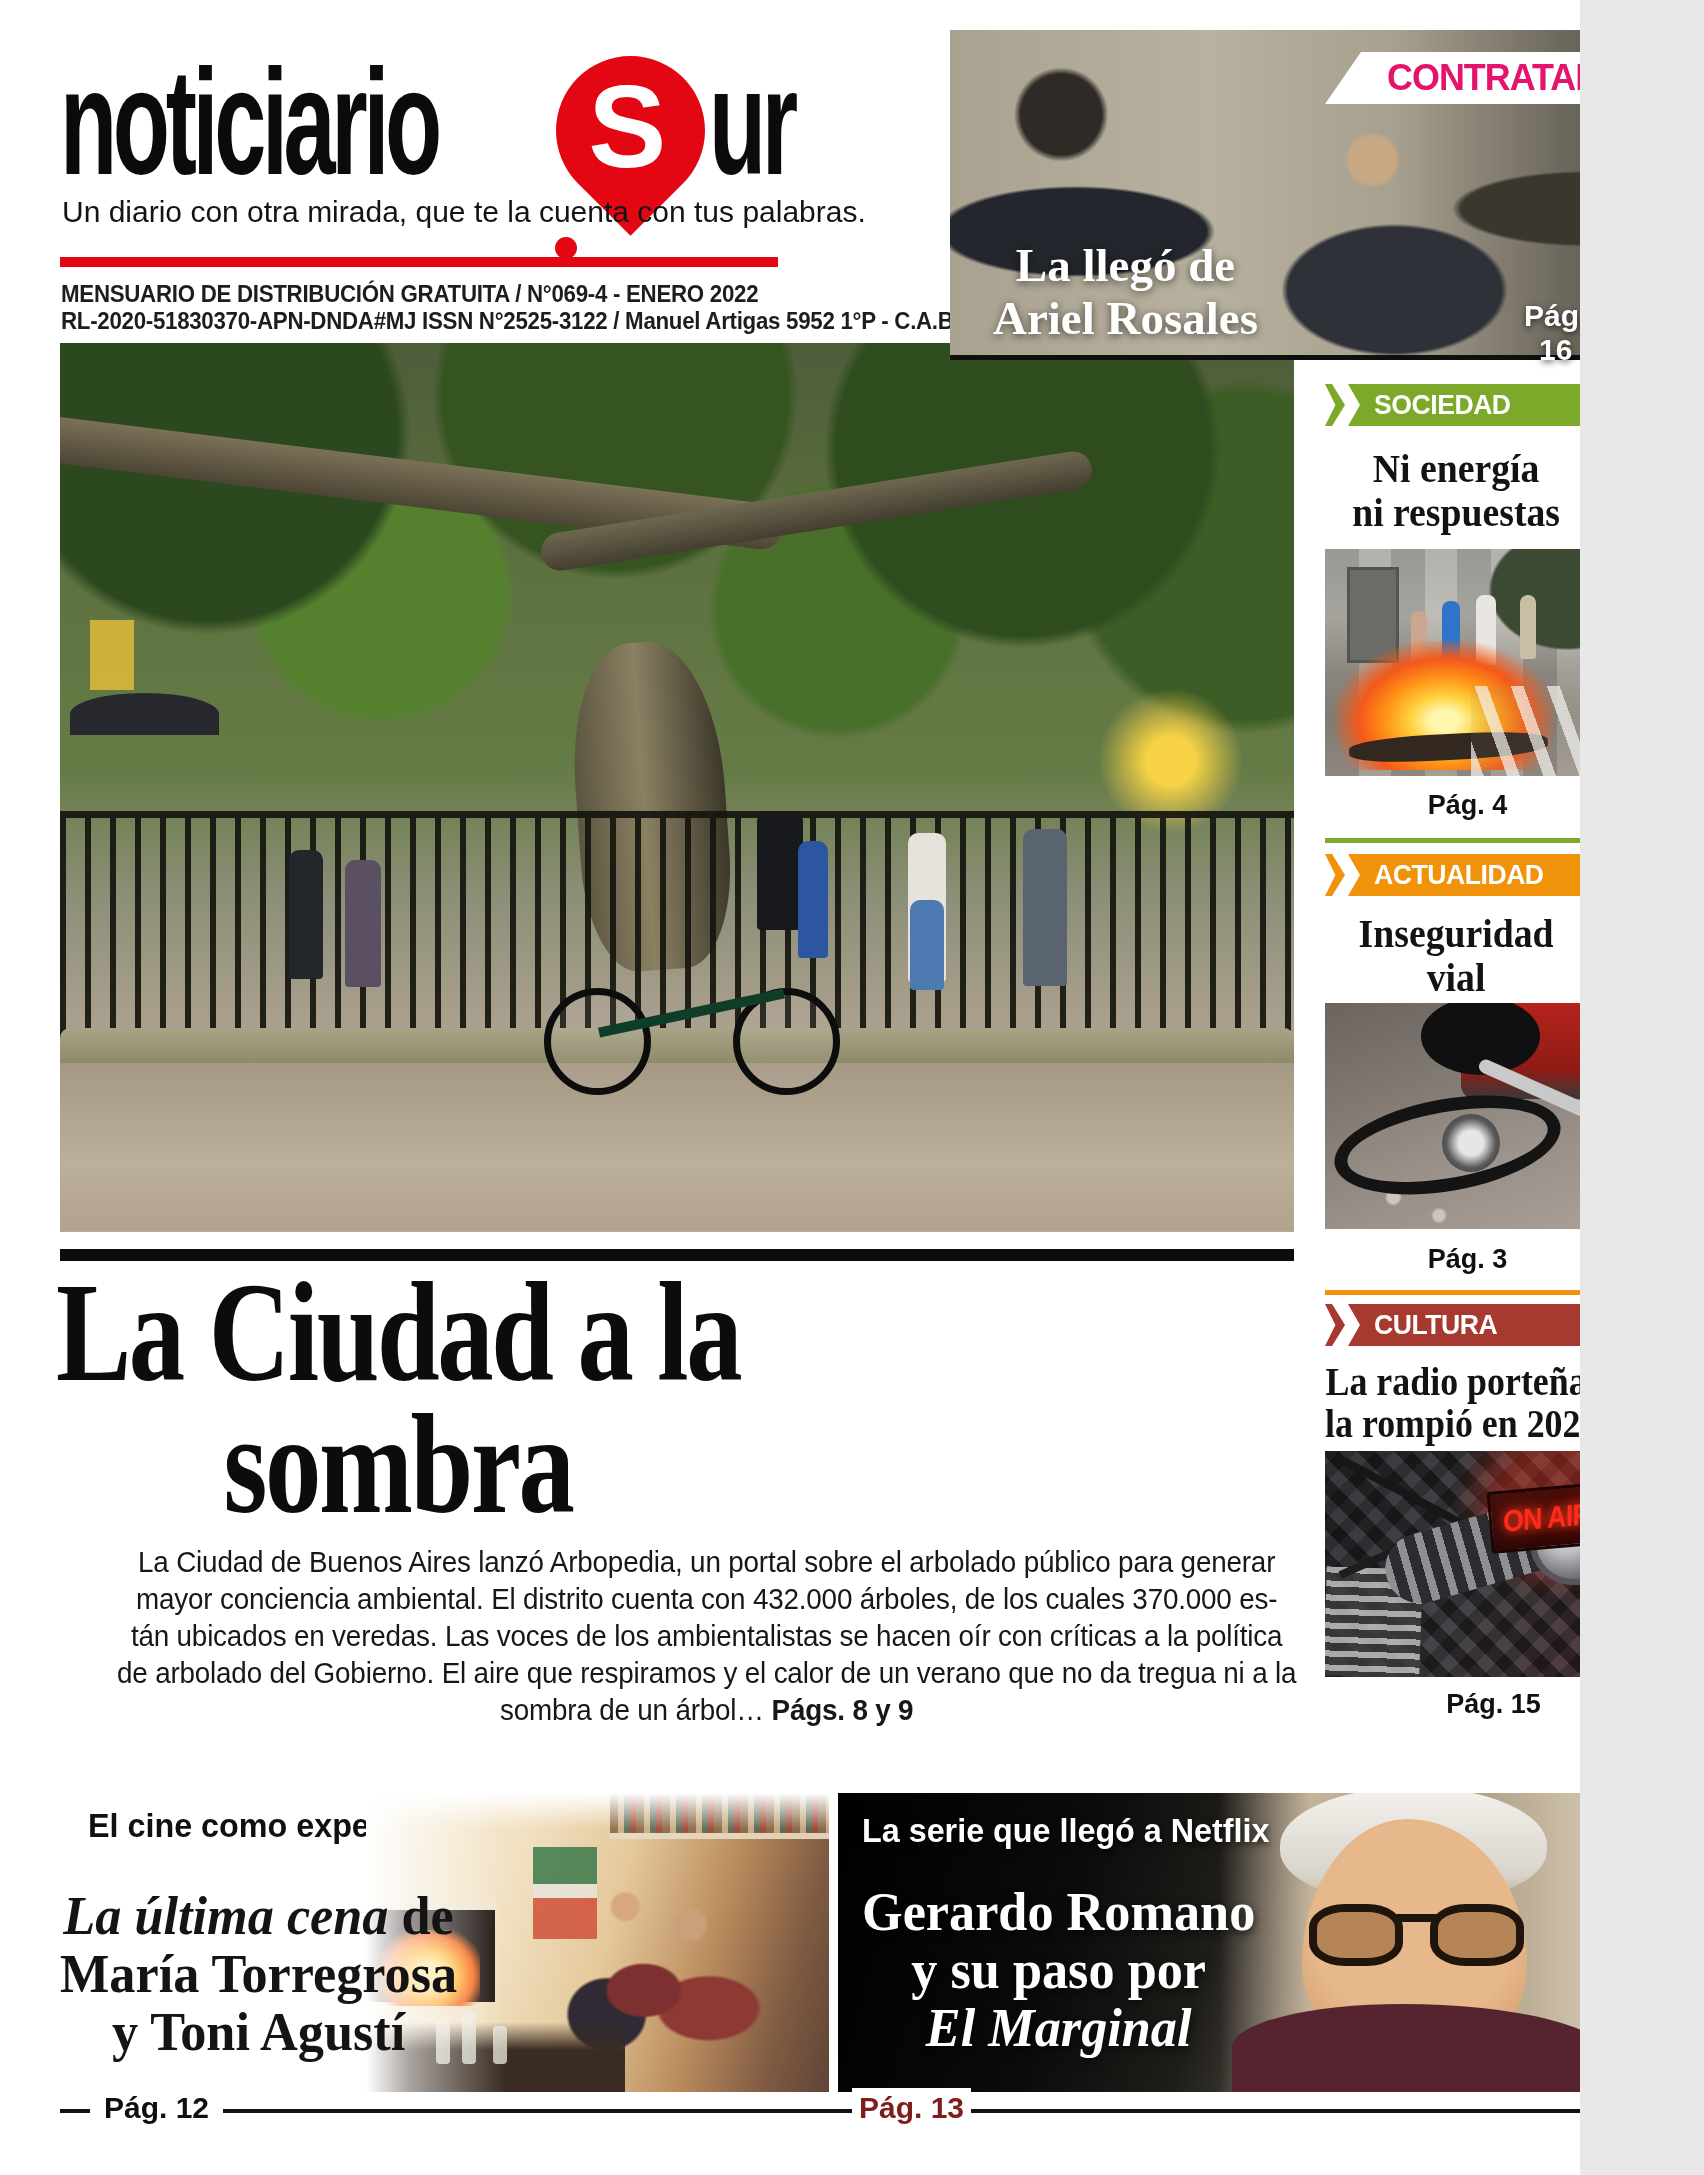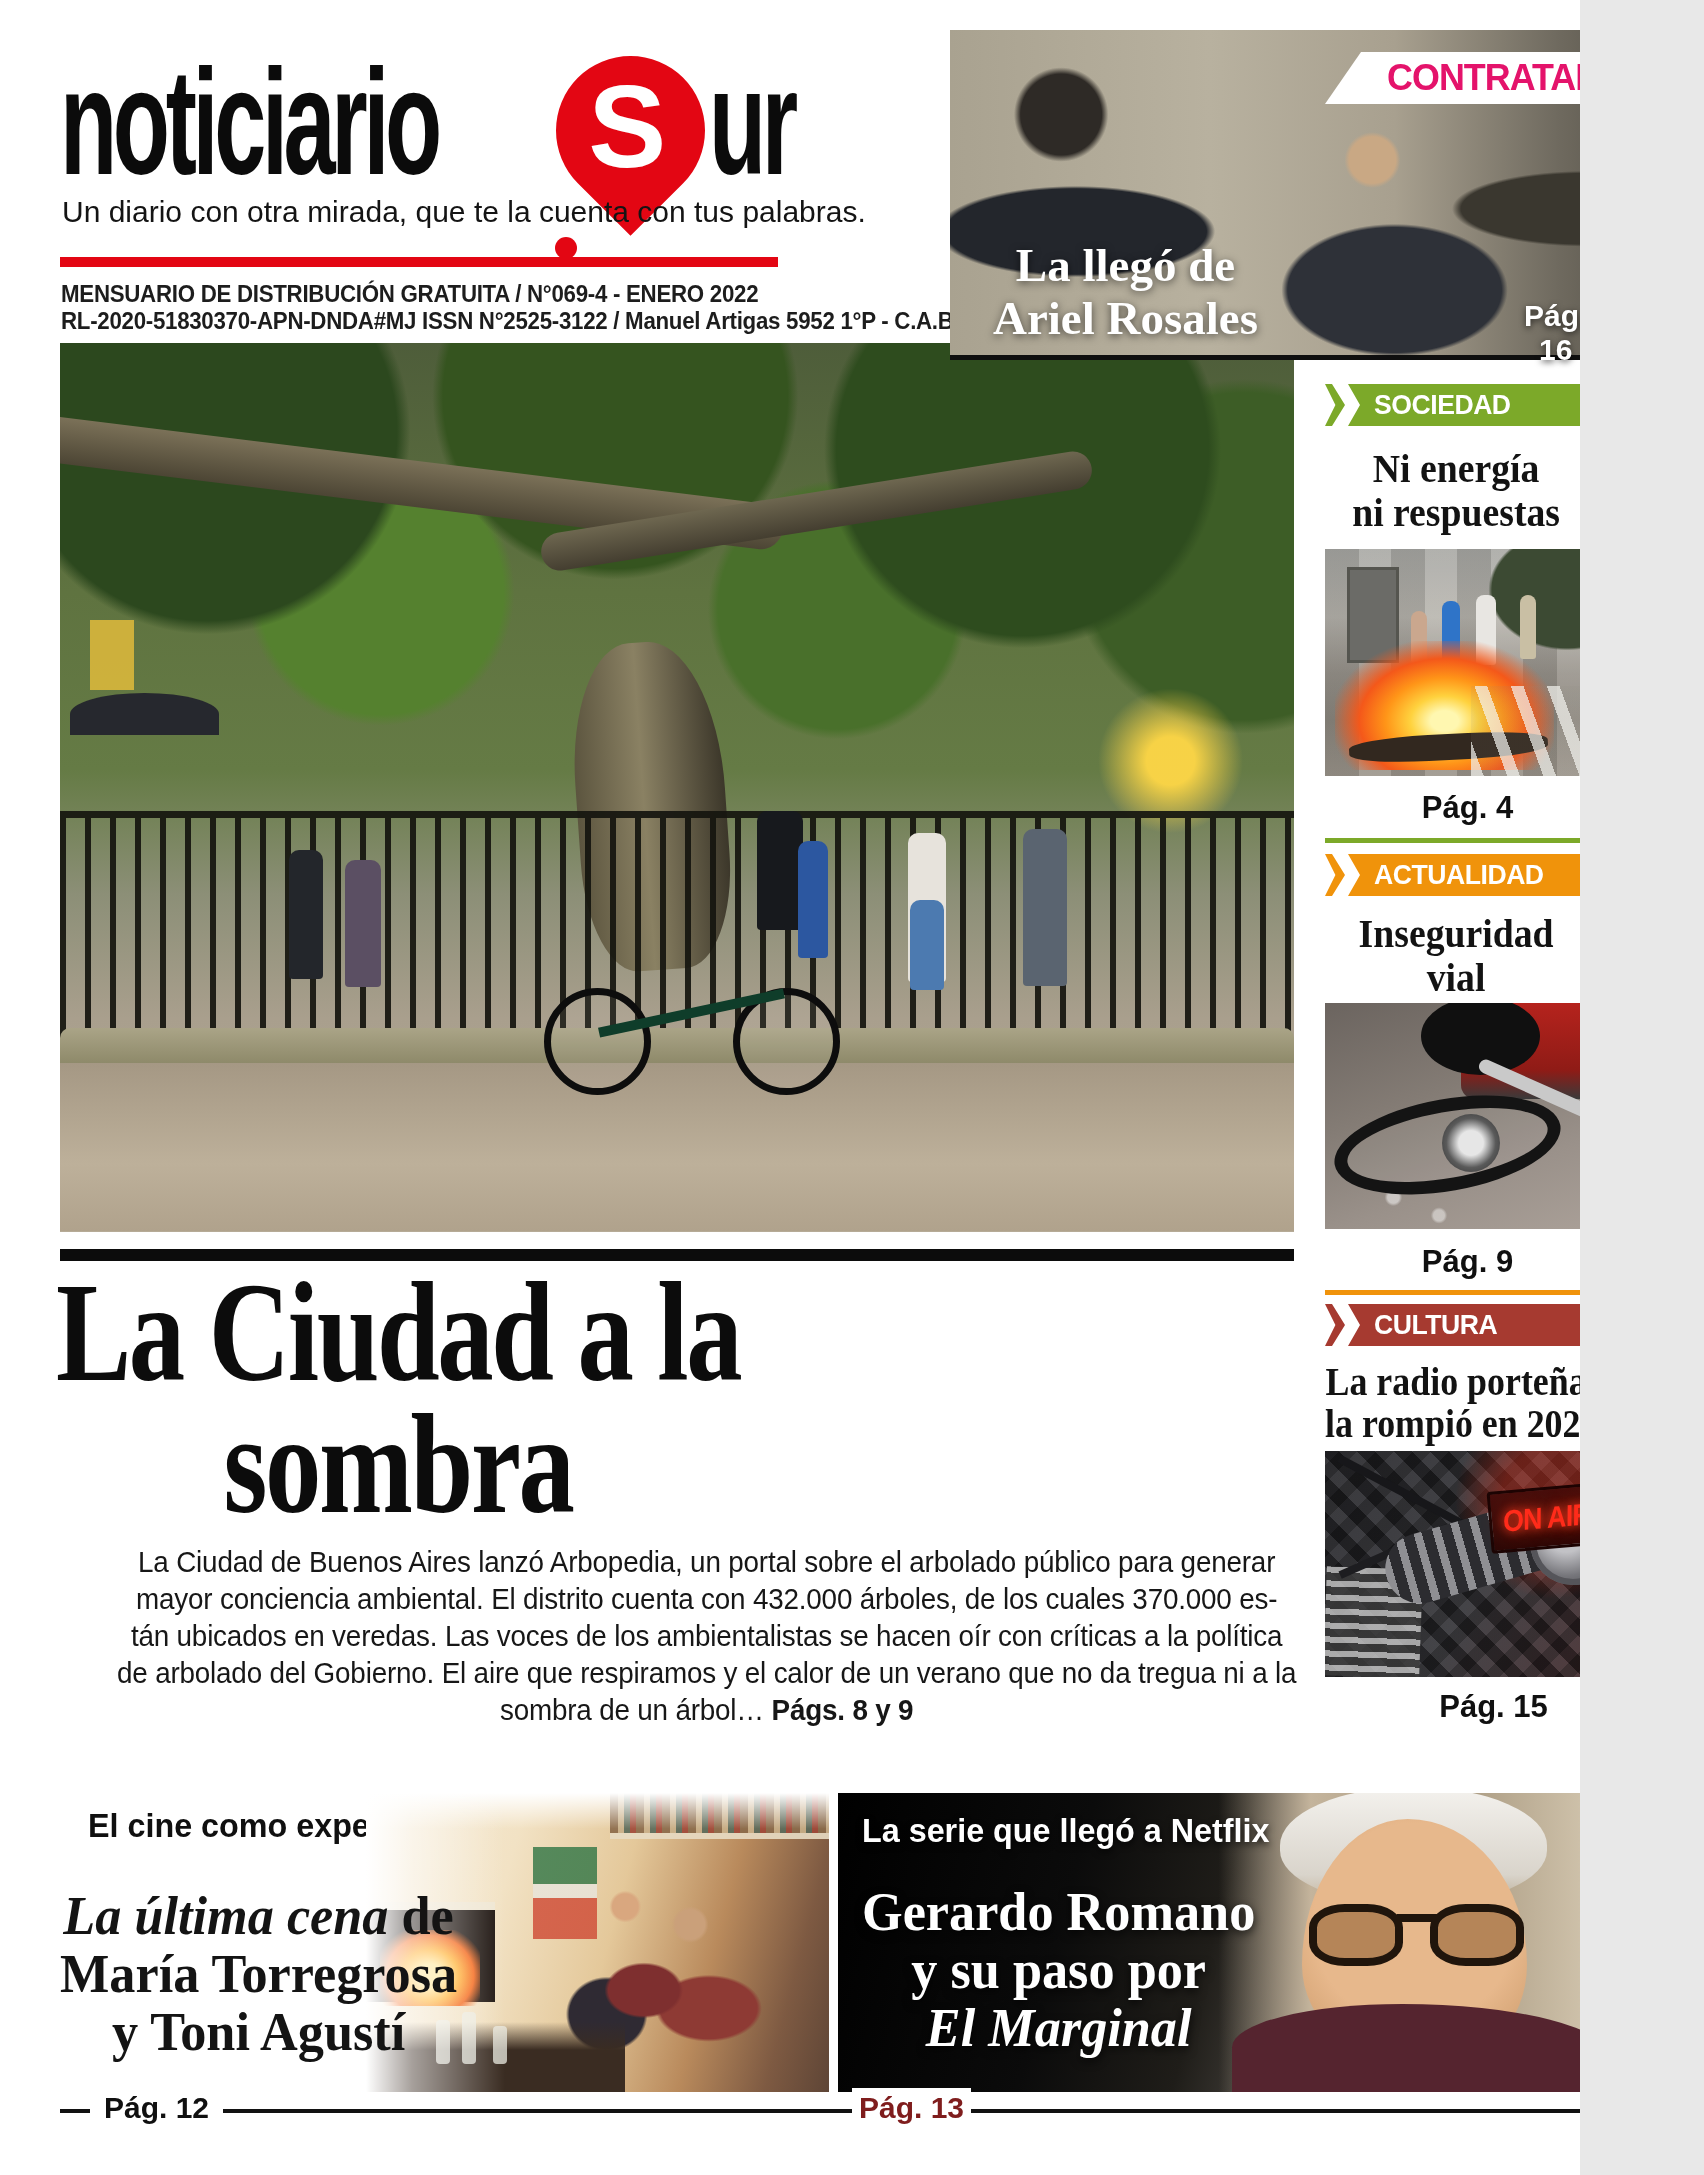--- a/index.html
+++ b/index.html
@@ -102,21 +102,21 @@
   .band-chev { width:20px; clip-path:polygon(0 0,35% 0,100% 50%,35% 100%,0 100%,52% 50%); }
   .band-body { flex:1; margin-left:3px; clip-path:polygon(0 0,100% 0,100% 100%,0 100%,12px 50%);
       display:flex; align-items:center; padding-left:26px; }
   .band-label { color:#fff; font-weight:bold; font-size:28px; letter-spacing:-0.5px; transform:scaleX(.95); transform-origin:0 50%; }
   .green  .band-chev, .green  .band-body { background:#7ca929; }
   .orange .band-chev, .orange .band-body { background:#f0930b; }
   .darkred .band-chev, .darkred .band-body { background:#a63a30; }
   .pink  .band-chev, .pink  .band-body { background:#e0135f; }
   .side-title { font-family:"Liberation Serif",serif; font-weight:bold; color:#131313; font-size:41px; line-height:44px;
       transform:scaleX(.92); transform-origin:0 0; white-space:nowrap; }
-  .side-page { font-weight:bold; font-size:31px; color:#101010; }
+  .side-page { font-weight:bold; font-size:27px; color:#101010; }
   .divider { position:absolute; left:1325px; width:285px; height:5px; }
 
   .side-photo { position:absolute; left:1325px; width:285px; overflow:hidden; }
 
   
   .fire-photo { top:549px; height:227px;
       background:
         radial-gradient(ellipse at 85% 18%, #3c4a33 0 22%, rgba(60,74,51,0) 23%),
         repeating-linear-gradient(90deg, rgba(70,70,68,.16) 0 34px, rgba(255,255,255,.10) 34px 66px),
         linear-gradient(180deg,#a8a8a4 0%,#b8b5ae 30%,#97928a 55%,#8a857c 75%,#9b948a 100%); }
@@ -333,21 +333,21 @@
     <div>Inseguridad</div>
     <div>vial</div>
   </div>
   <div class="side-photo crash-photo">
     <div class="truck"></div>
     <div class="tire"></div>
     <div class="wheel-flat"></div>
     <div class="sprocket"></div>
     <div class="crash-frame"></div>
   </div>
-  <div class="side side-page" style="top:1244px;">Pág. 9</div>
+  <div class="side side-page" style="top:1244px;">Pág. 3</div>
   <div class="divider" style="top:1290px; background:#f0930b;"></div>
 
   <div class="side band darkred" style="top:1304px;">
     <div class="band-chev"></div>
     <div class="band-body">
         <span class="band-label">CULTURA</span>
       </div>
   </div>
   <div class="side side-title" style="top:1361px; font-size:39px; line-height:42px;">
     <div>La radio porteña</div>

